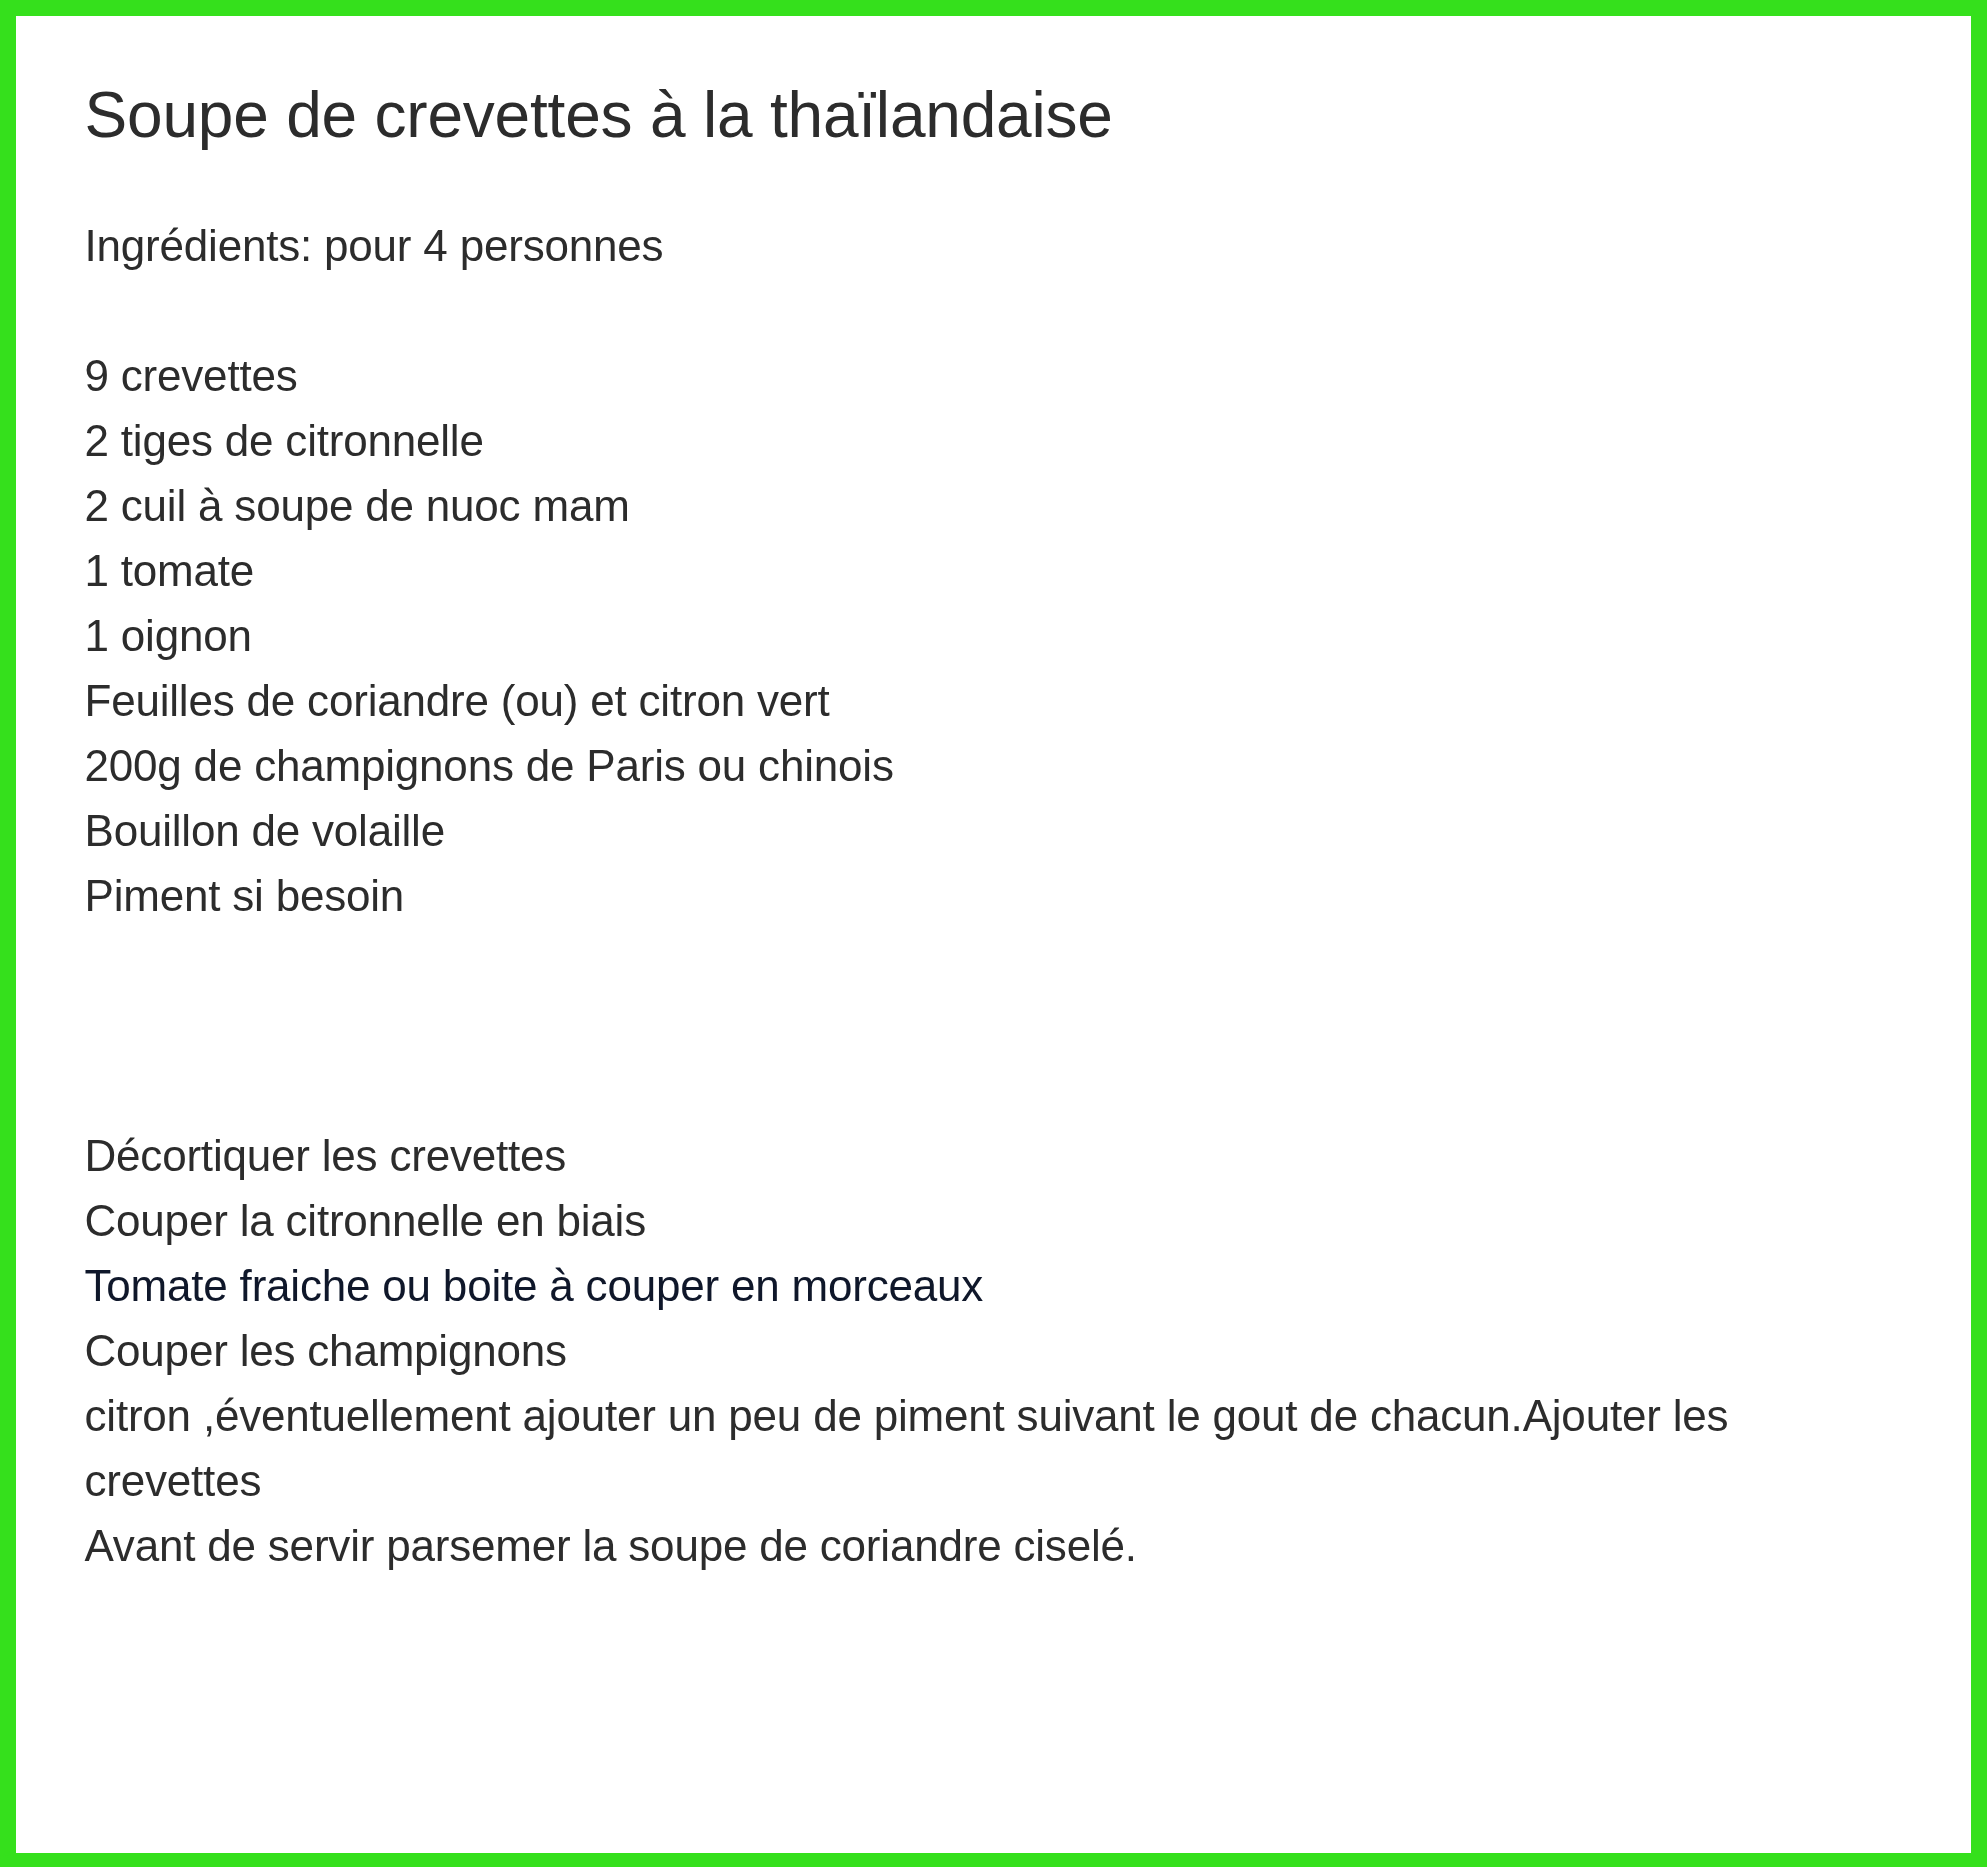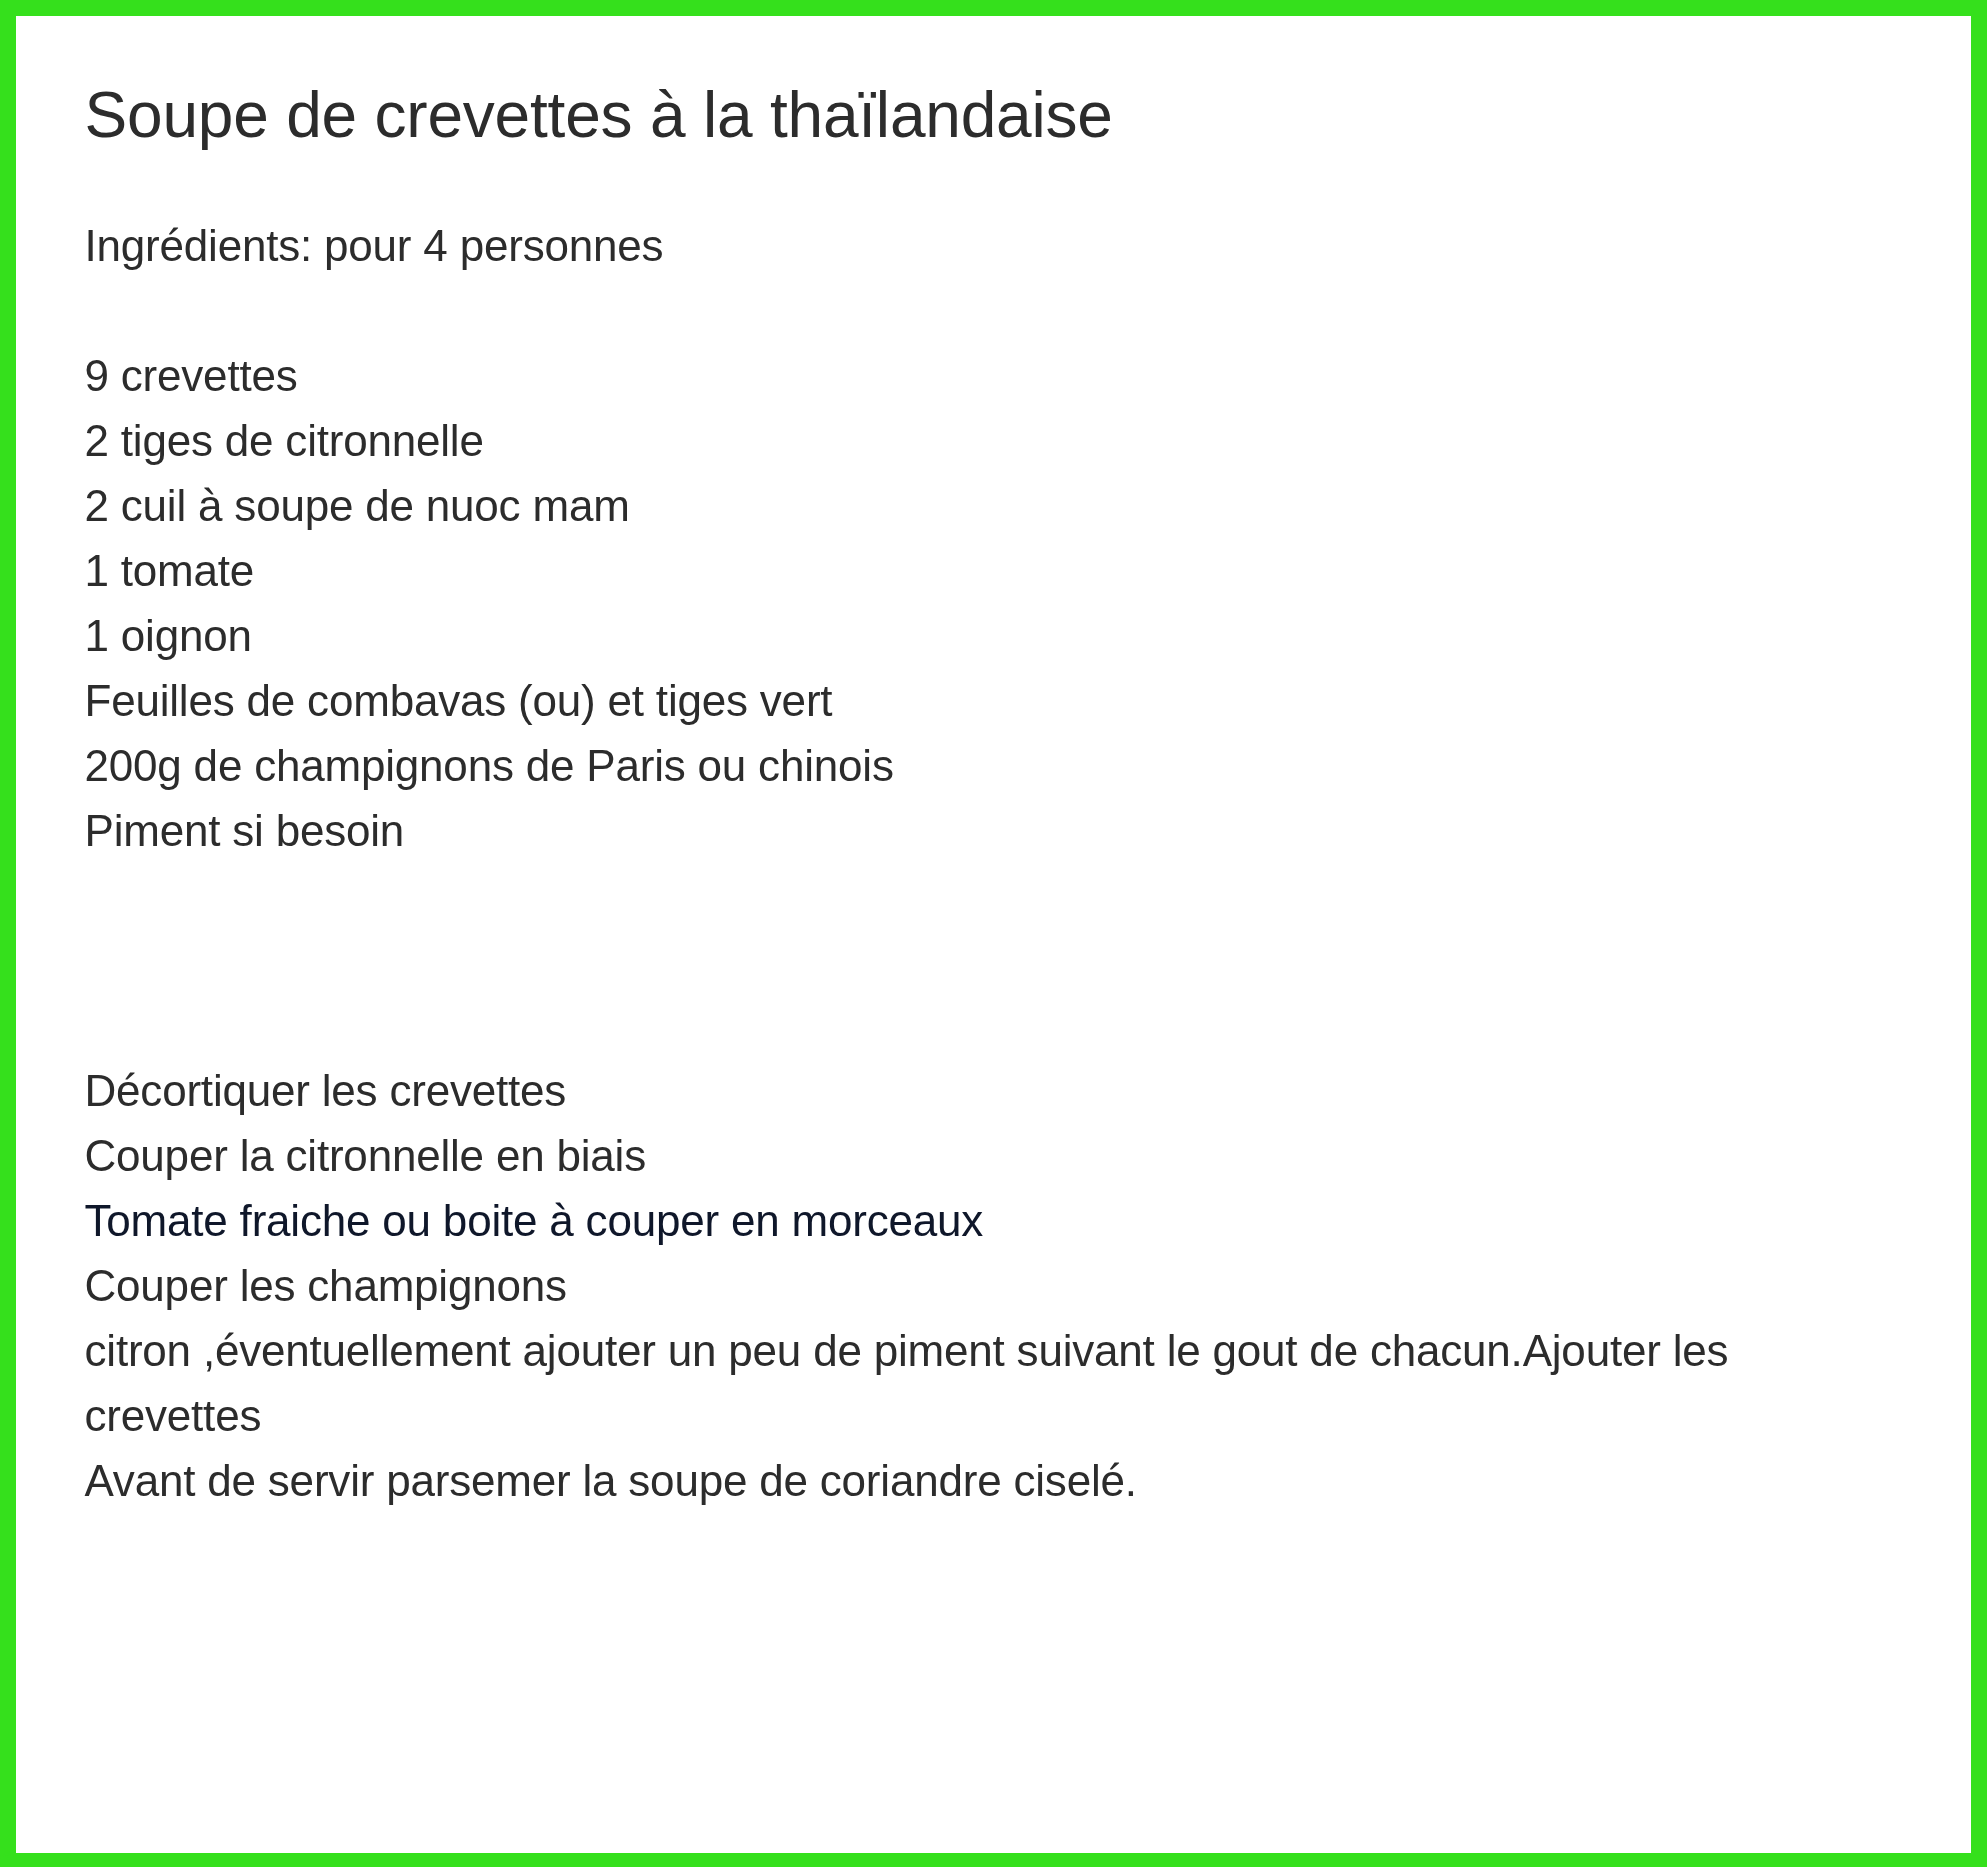--- a/index.html
+++ b/index.html
@@ -100,22 +100,23 @@
       <div class="line" style="color: rgb(44, 44, 44);">Ingrédients: pour 4 personnes</div>
 
       <div class="gap-1"></div>
 
       <div class="block">
         <div class="line" style="color: rgb(44, 44, 44);">9 crevettes</div>
         <div class="line" style="color: rgb(44, 44, 44);">2 tiges de citronnelle</div>
         <div class="line" style="color: rgb(44, 44, 44);">2 cuil à soupe de nuoc mam</div>
         <div class="line" style="color: rgb(44, 44, 44);">1 tomate</div>
         <div class="line" style="color: rgb(44, 44, 44);">1 oignon</div>
-        <div class="line" style="color: rgb(44, 44, 44);">Feuilles de combavas (ou) et tiges vert</div>
+        <div class="line" style="color: rgb(44, 44, 44);">Feuilles de coriandre (ou) et citron vert</div>
         <div class="line" style="color: rgb(44, 44, 44);">200g de champignons de Paris ou chinois</div>
+        <div class="line" style="color: rgb(44, 44, 44);">Bouillon de volaille</div>
         <div class="line" style="color: rgb(44, 44, 44);">Piment si besoin</div>
       </div>
 
       <div class="gap-3"></div>
 
       <div class="block">
         <div class="line" style="color: rgb(44, 44, 44);">Décortiquer les crevettes</div>
         <div class="line" style="color: rgb(44, 44, 44);">Couper la citronnelle en biais</div>
         <div class="line" style="color: #0f172a;">Tomate fraiche ou boite à couper en morceaux</div>
         <div class="line" style="color: rgb(44, 44, 44);">Couper les champignons</div>

